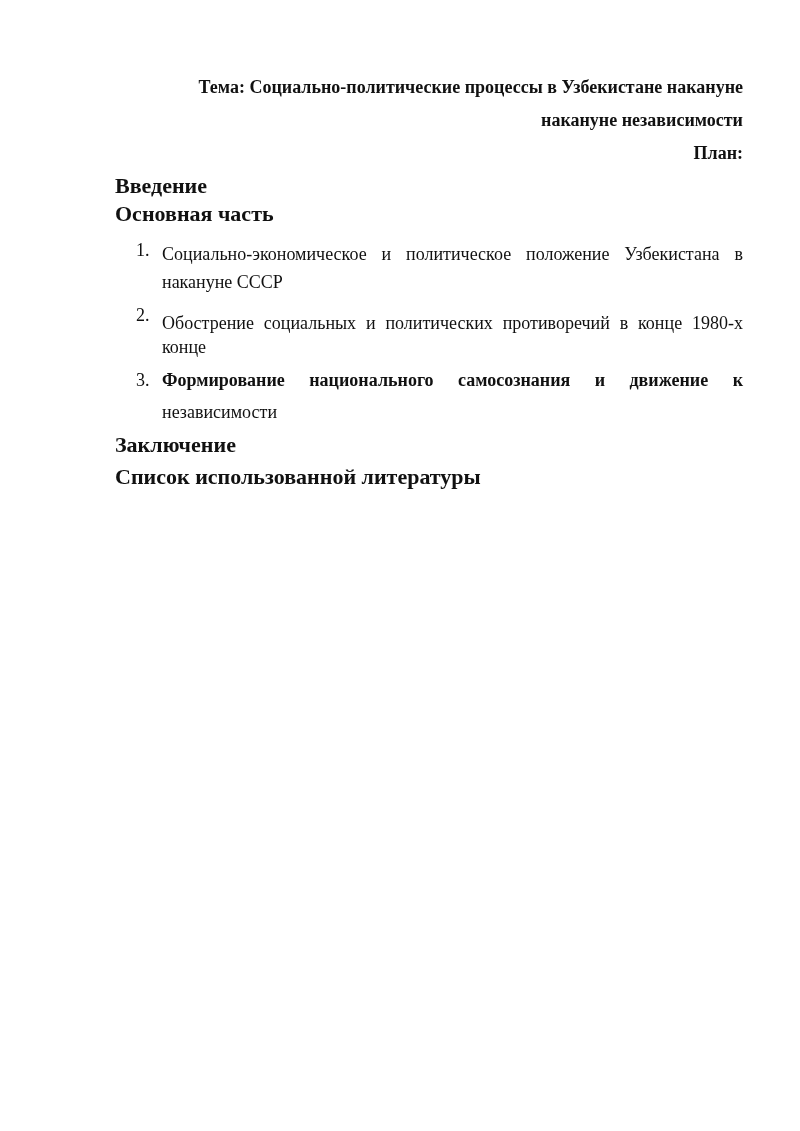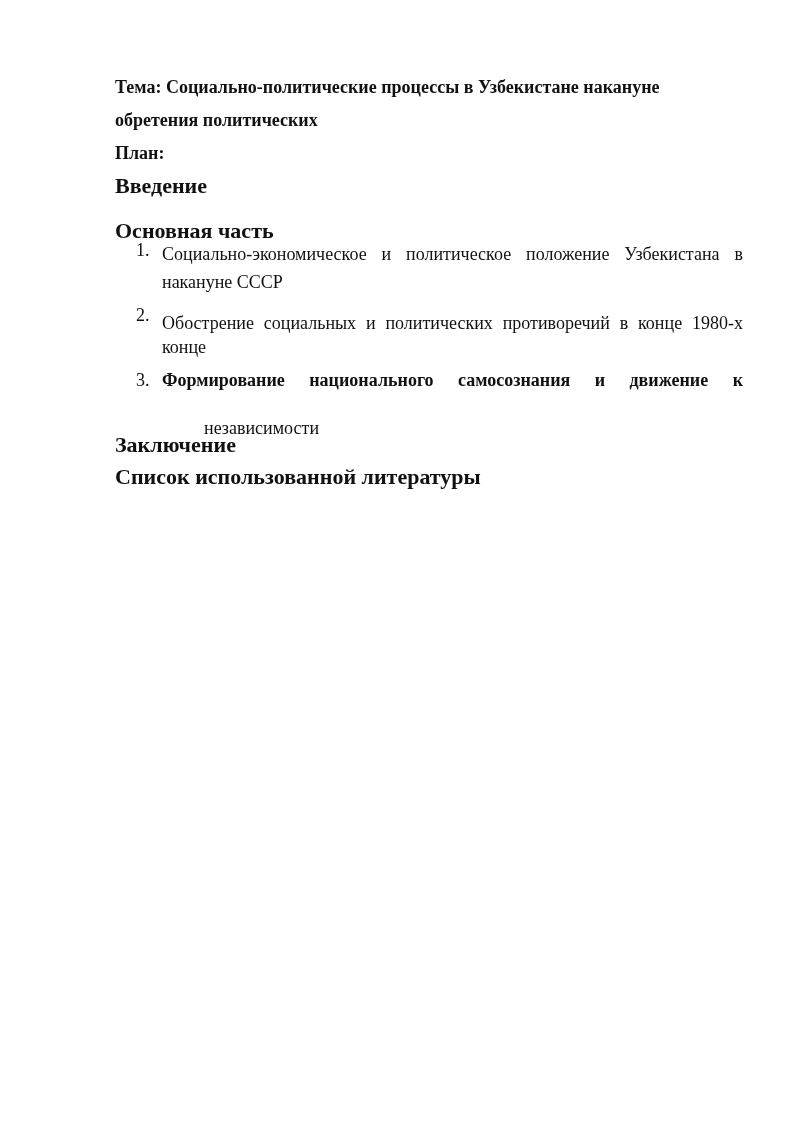--- a/index.html
+++ b/index.html
@@ -18,21 +18,21 @@
     .page {
       position: absolute;
       left: 115px;
       top: 0;
       width: 628px;
     }
     .title {
       position: absolute;
       left: 0;
       width: 628px;
-      text-align: left;
+      text-align: right;
       font-weight: bold;
       font-size: 18px;
       line-height: 20px;
       white-space: nowrap;
     }
     .title.l1 { top: 77px; }
     .title.l2 { top: 110px; }
     .title.l3 { top: 143px; }
 
     .heading {
@@ -66,40 +66,40 @@
     .item .line.last {
       text-align-last: left;
     }
   </style>
 </head>
 <body>
 
 <div class="page">
 
   <div class="title l1">Тема: Социально-политические процессы в Узбекистане накануне</div>
-  <div class="title l2">обретения политических</div>
+  <div class="title l2">накануне независимости</div>
   <div class="title l3">План:</div>
 
   <div class="heading" style="top:176px;">Введение</div>
-  <div class="heading" style="top:221px;">Основная часть</div>
+  <div class="heading" style="top:204px;">Основная часть</div>
 
   <div class="item" style="top:240px;">
     <span class="num">1.</span>
     <div class="line" style="top:4px;">Социально-экономическое и политическое положение Узбекистана в</div>
     <div class="line last" style="top:32px;">накануне СССР</div>
   </div>
 
   <div class="item" style="top:305px;">
     <span class="num">2.</span>
     <div class="line" style="top:0;margin-top:8px;">Обострение социальных и политических противоречий в конце 1980-х</div>
     <div class="line last" style="top:32px;">конце</div>
   </div>
 
   <div class="item" style="top:370px;">
     <span class="num">3.</span>
     <div class="line" style="top:0;font-weight:bold;">Формирование национального самосознания и движение к</div>
-    <div class="line last" style="top:48px;margin-left:42px;">независимости</div>
+    <div class="line last" style="top:32px;">независимости</div>
   </div>
 
   <div class="heading" style="top:435px;">Заключение</div>
   <div class="heading" style="top:467px;text-align:right;">Список использованной литературы</div>
 
 </div>
 
 </body></html>

